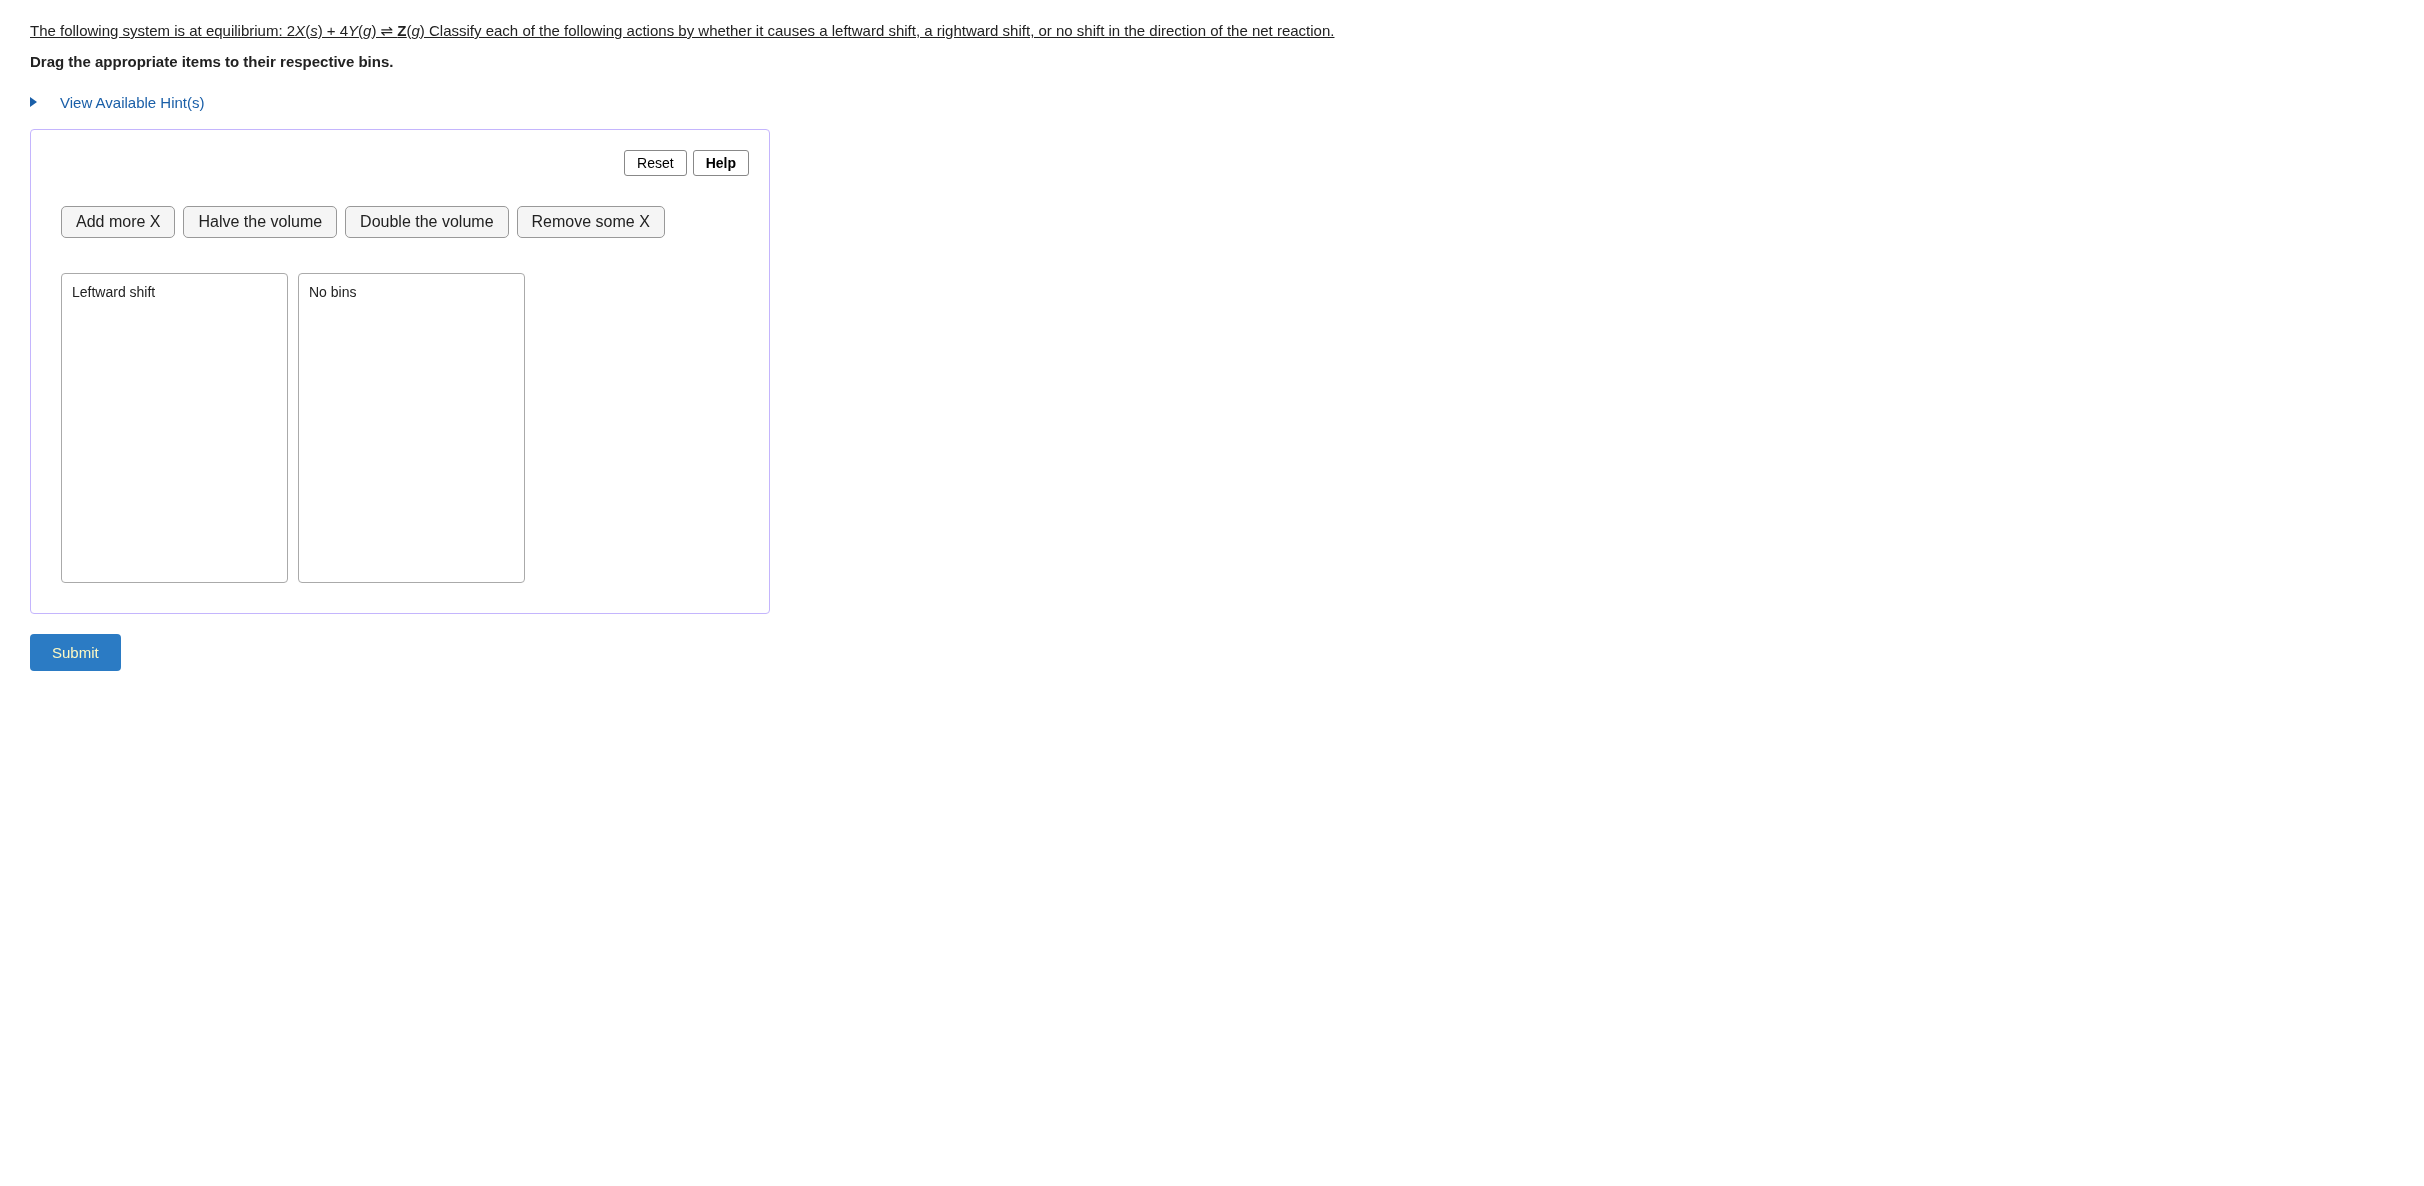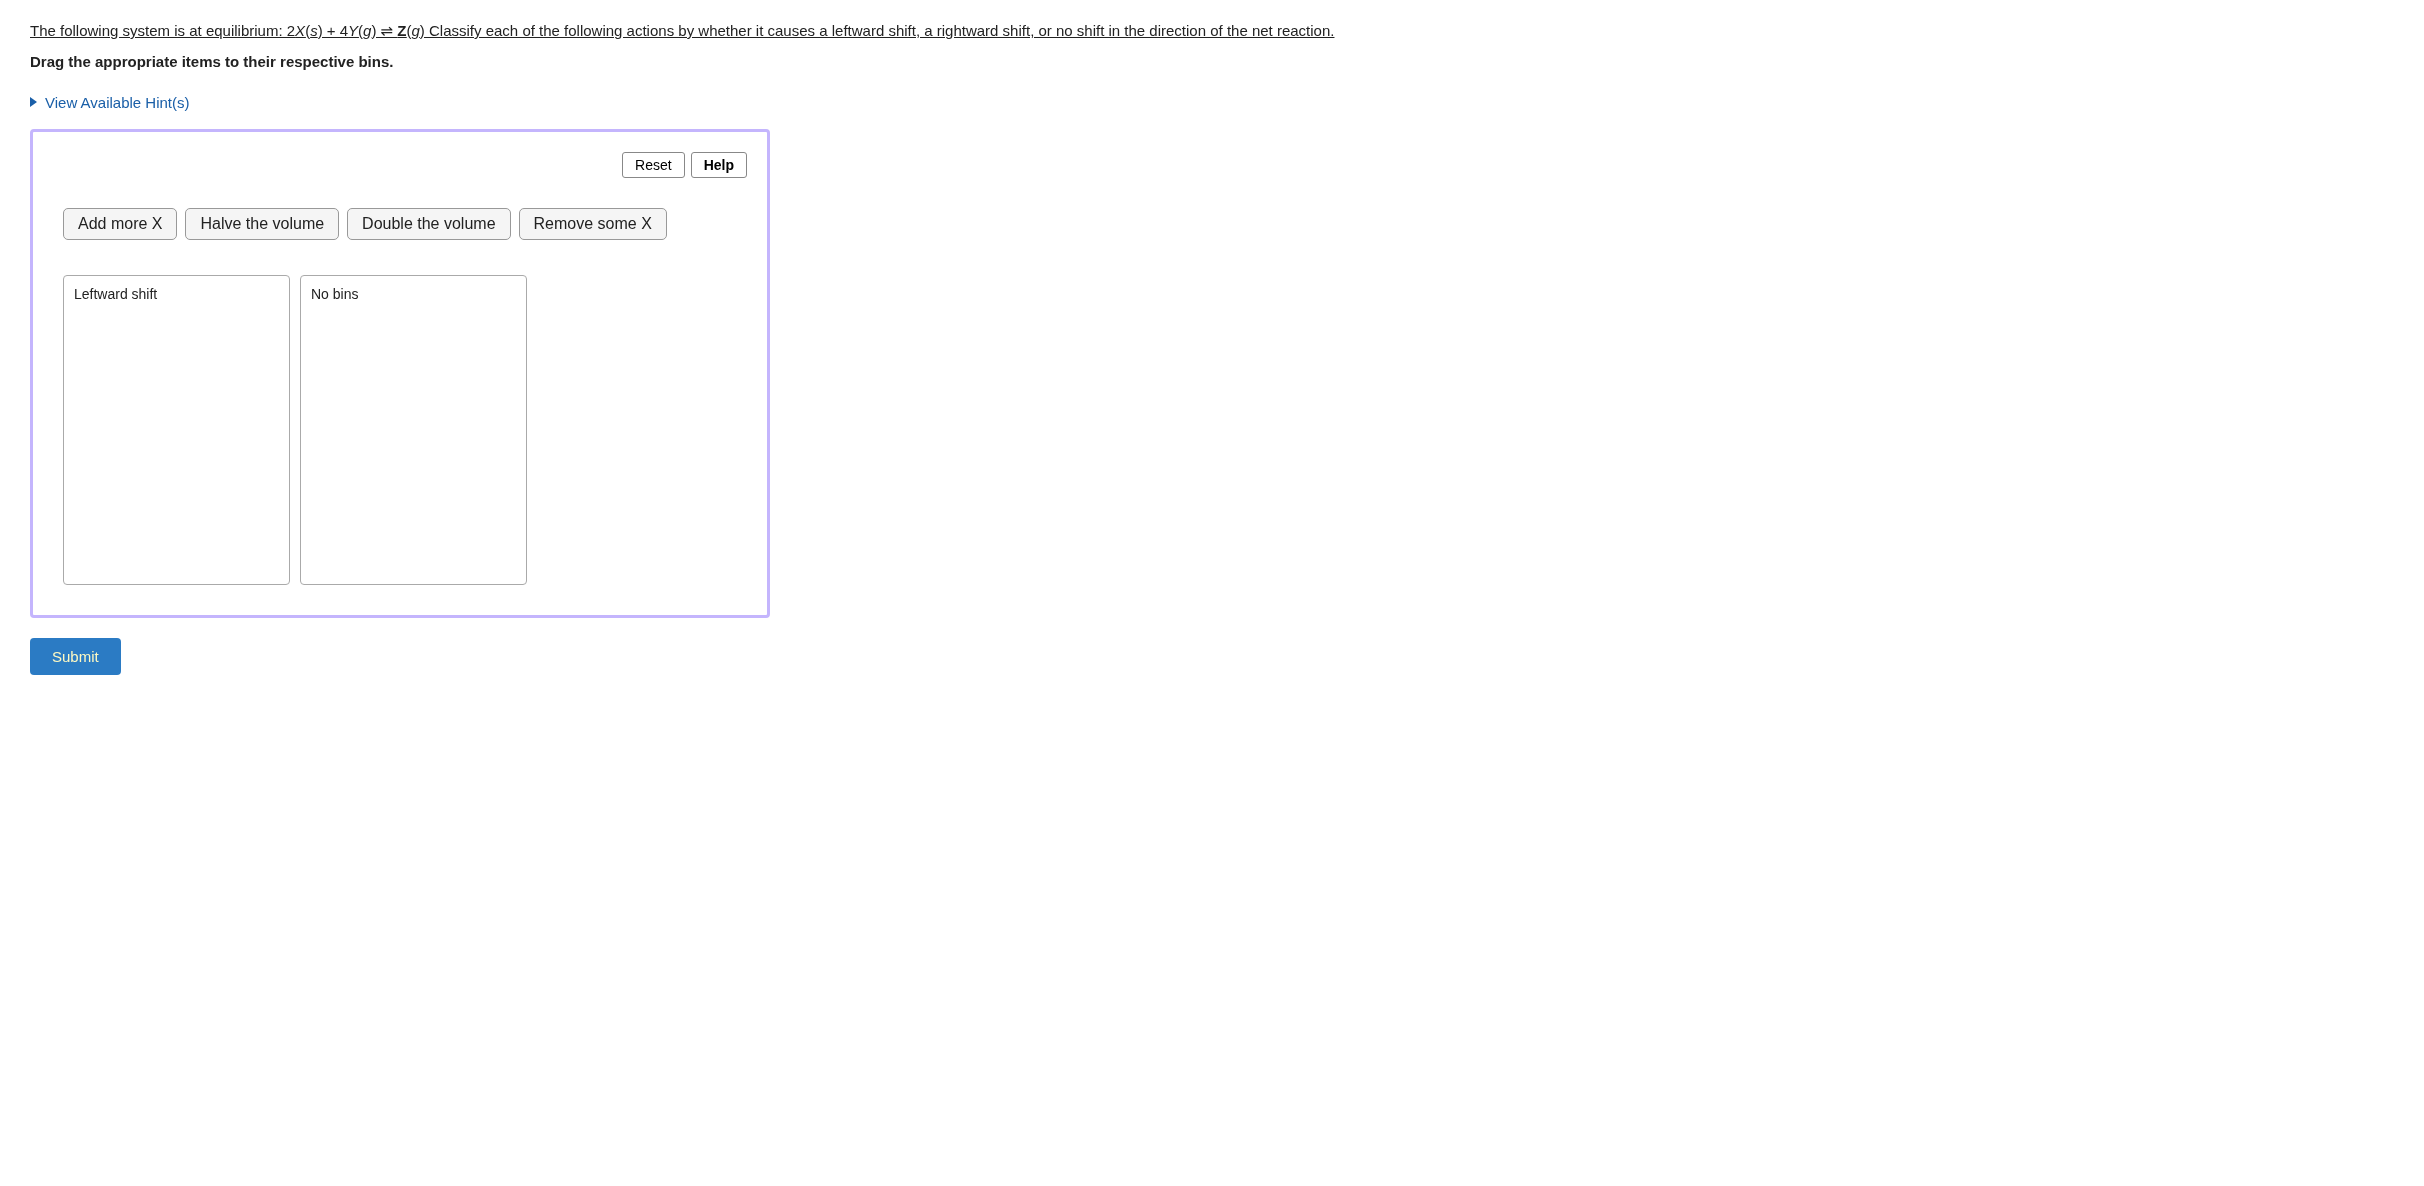--- a/index.html
+++ b/index.html
@@ -28,37 +28,37 @@
       margin-bottom: 24px;
       font-size: 15px;
     }
 
     .hint-link {
       color: #1a5fa8;
       font-size: 15px;
       cursor: pointer;
       display: flex;
       align-items: center;
-      gap: 5px;
+      gap: 20px;
       margin-bottom: 18px;
       text-decoration: none;
     }
 
     .hint-arrow {
       display: inline-block;
       width: 0;
       height: 0;
       border-top: 5px solid transparent;
       border-bottom: 5px solid transparent;
       border-left: 7px solid #1a5fa8;
       margin-right: 3px;
     }
 
     .main-container {
-      border: 3px solid #c4b5fd;
+      border: 1px solid #c4b5fd;
       border-radius: 4px;
       padding: 20px 20px 30px 20px;
       width: 740px;
       background: #fff;
     }
 
     .top-buttons {
       display: flex;
       justify-content: flex-end;
       gap: 6px;

